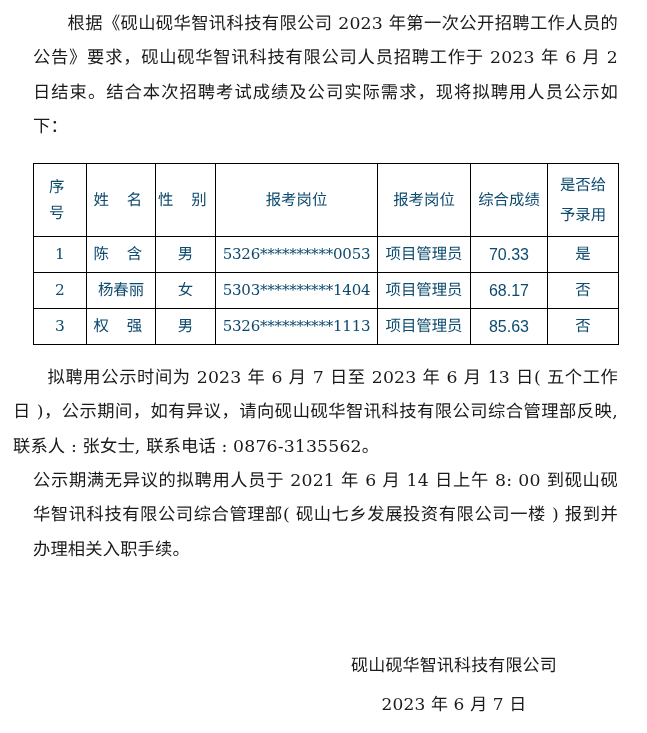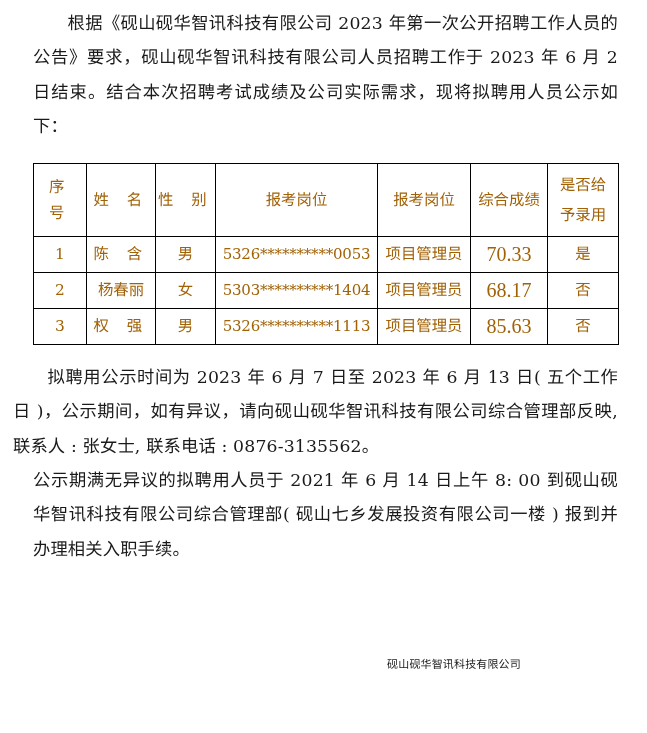--- a/index.html
+++ b/index.html
@@ -68,21 +68,21 @@
     top: 163px;
     left: 33px;
     width: 585px;
   }
 
   table.roster {
     border-collapse: collapse;
     width: 585px;
     table-layout: fixed;
     font-size: 15.4px;
-    color: #a16207;
+    color: #0c4a6e;
   }
 
   table.roster td,
   table.roster th {
     border: 1px solid #000000;
     text-align: center;
     vertical-align: middle;
     padding: 0;
     font-weight: normal;
   }
@@ -108,39 +108,39 @@
   .col-hire   { width: 71px; }
 
   .sp-wide { letter-spacing: 0.42em; padding-left: 0.42em; }
   .idno {
     font-family: "DejaVu Serif", "Liberation Serif", serif;
     font-size: 15px;
     letter-spacing: -0.2px;
     white-space: nowrap;
   }
   .score {
-    font-family: Liberation Serif, serif;
-    font-size: 20px;
+    font-family: Liberation Sans, sans-serif;
+    font-size: 16px;
   }
   .seqnum {
     font-family: "DejaVu Serif", "Liberation Serif", serif;
     font-size: 15.4px;
   }
   .hdr-two-line {
     display: block;
     line-height: 30px;
     text-align: center;
   }
 
   
   .sign {
     position: absolute;
     right: 63px;
     text-align: center;
-    font-size: 11px;
+    font-size: 17px;
     line-height: 34.4px;
     letter-spacing: 0.15px;
     width: 260px;
   }
   .sign-org  { top: 648px; }
   .sign-date { top: 687px; }
 </style>
 </head>
 <body>
 
@@ -204,14 +204,15 @@
       </tbody>
     </table>
   </div>
 
   <p class="para para-notice">拟聘用公示时间为 2023 年 6 月 7 日至 2023 年 6 月 13 日( 五个工作日 )，公示期间，如有异议，请向砚山砚华智讯科技有限公司综合管理部反映, 联系人 : 张女士, 联系电话 : 0876-3135562。</p>
 
   <p class="para para-report">公示期满无异议的拟聘用人员于 2021 年 6 月 14 日上午 8: 00 到砚山砚华智讯科技有限公司综合管理部( 砚山七乡发展投资有限公司一楼 ) 报到并办理相关入职手续。</p>
 
   <div class="sign sign-org">砚山砚华智讯科技有限公司</div>
 
+  <div class="sign sign-date">2023 年 6 月 7 日</div>
 
 </div>
 
 </body></html>

